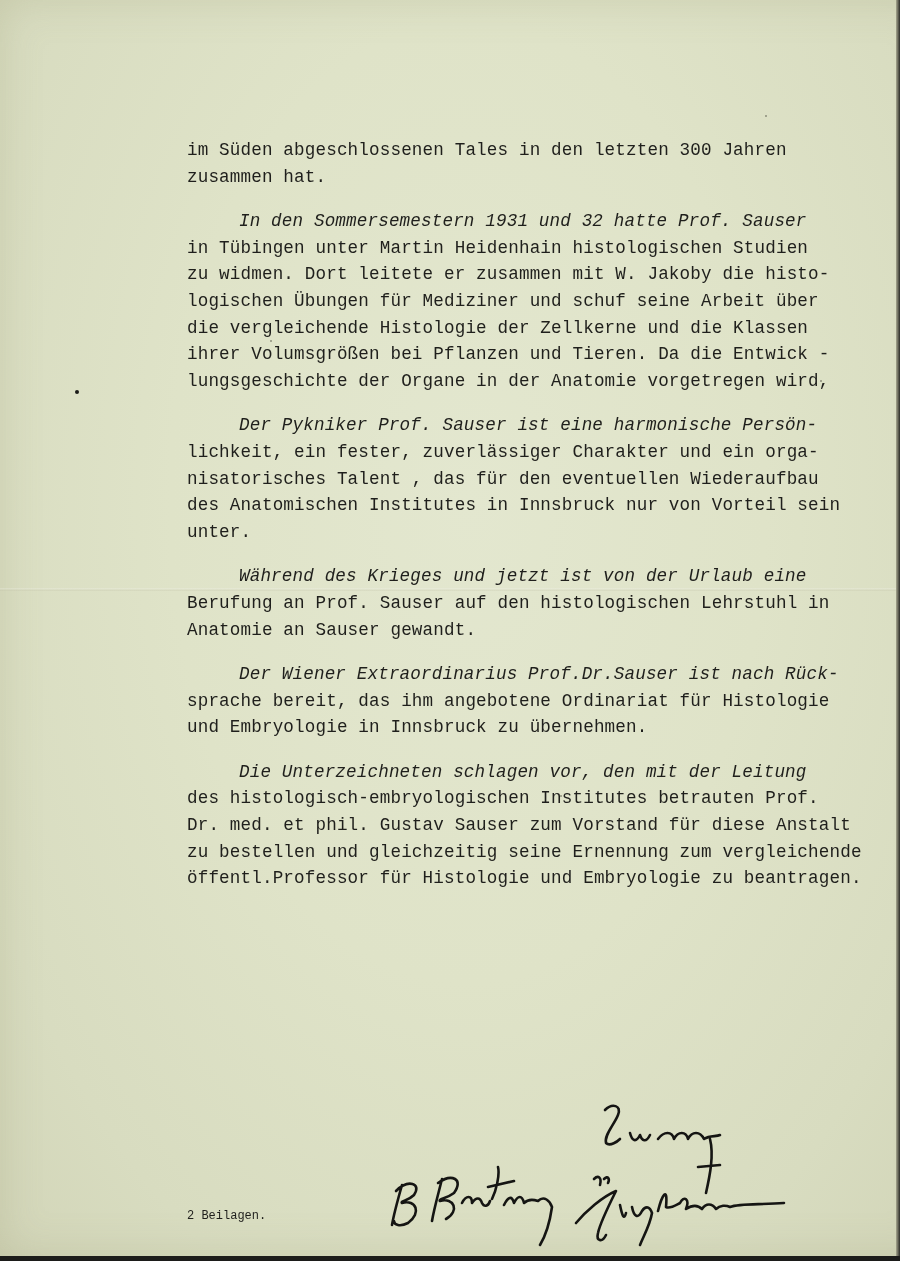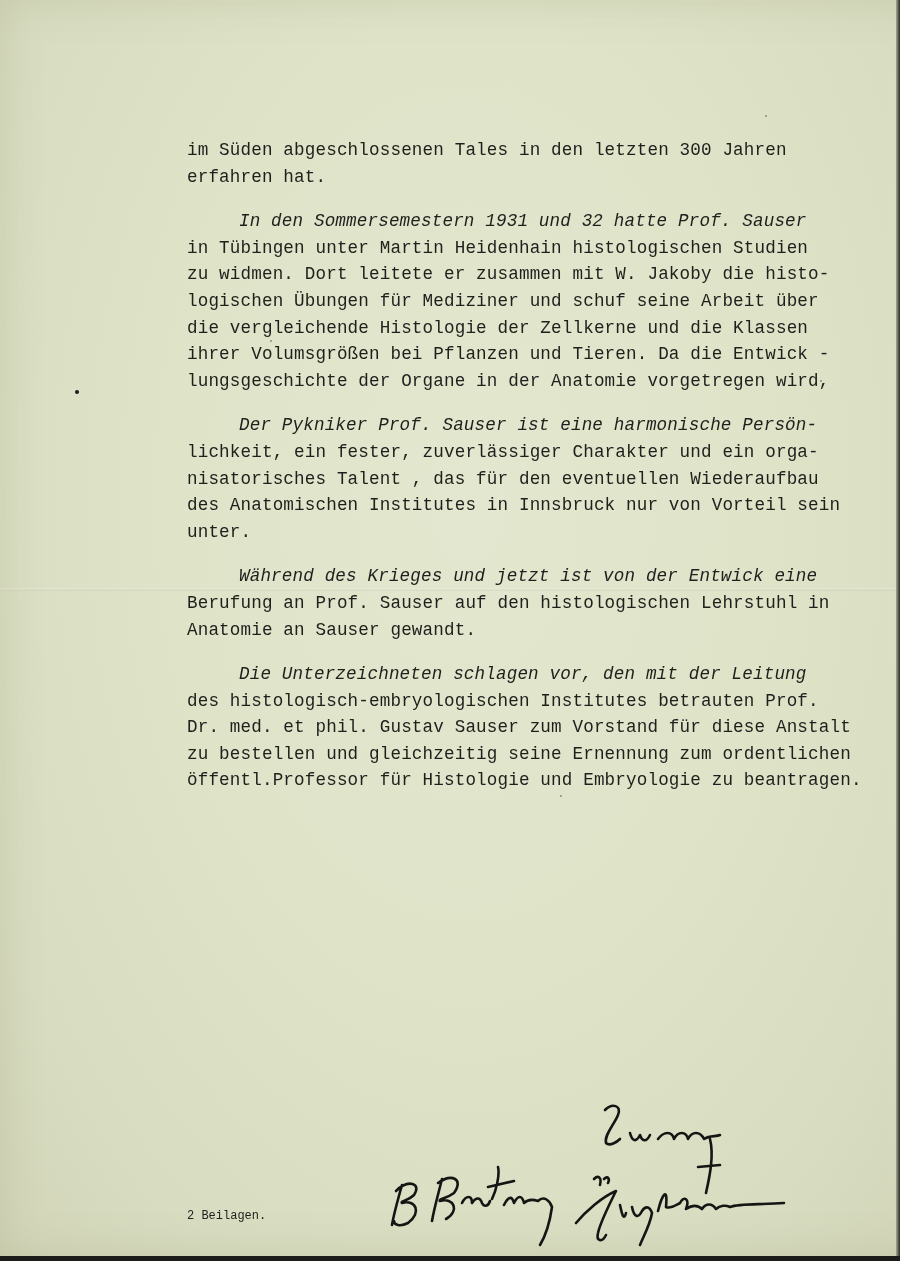--- a/index.html
+++ b/index.html
@@ -105,21 +105,21 @@
     }
   </style>
 </head>
 <body>
 
 <div class="page">
 
   <div class="text">
     <div class="para">
       <span class="line">im Süden abgeschlossenen Tales in den letzten 300 Jahren</span>
-      <span class="line">erfahren hat.</span>
+      <span class="line">zusammen hat.</span>
     </div>
 
     <div class="para">
       <span class="line indent">In den Sommersemestern 1931 und 32 hatte Prof. Sauser</span>
       <span class="line">in Tübingen unter Martin Heidenhain histologischen Studien</span>
       <span class="line">zu widmen. Dort leitete er zusammen mit W. Jakoby die histo-</span>
       <span class="line">logischen Übungen für Mediziner und schuf seine Arbeit über</span>
       <span class="line">die vergleichende Histologie der Zellkerne und die Klassen</span>
       <span class="line">ihrer Volumsgrößen bei Pflanzen und Tieren. Da die Entwick -</span>
       <span class="line">lungsgeschichte der Organe in der Anatomie vorgetregen wird,</span>
@@ -127,31 +127,36 @@
 
     <div class="para">
       <span class="line indent">Der Pykniker Prof. Sauser ist eine harmonische Persön-</span>
       <span class="line">lichkeit, ein fester, zuverlässiger Charakter und ein orga-</span>
       <span class="line">nisatorisches Talent , das für den eventuellen Wiederaufbau</span>
       <span class="line">des Anatomischen Institutes in Innsbruck nur von Vorteil sein</span>
       <span class="line">unter.</span>
     </div>
 
     <div class="para">
-      <span class="line indent">Während des Krieges und jetzt ist von der Entwick eine</span>
+      <span class="line indent">Während des Krieges und jetzt ist von der Urlaub eine</span>
       <span class="line">Berufung an Prof. Sauser auf den histologischen Lehrstuhl in</span>
       <span class="line">Anatomie an Sauser gewandt.</span>
     </div>
 
+    <div class="para">
+      <span class="line indent">Der Wiener Extraordinarius Prof.Dr.Sauser ist nach Rück-</span>
+      <span class="line">sprache bereit, das ihm angebotene Ordinariat für Histologie</span>
+      <span class="line">und Embryologie in Innsbruck zu übernehmen.</span>
+    </div>
 
     <div class="para">
       <span class="line indent">Die Unterzeichneten schlagen vor, den mit der Leitung</span>
       <span class="line">des histologisch-embryologischen Institutes betrauten Prof.</span>
       <span class="line">Dr. med. et phil. Gustav Sauser zum Vorstand für diese Anstalt</span>
-      <span class="line">zu bestellen und gleichzeitig seine Ernennung zum ordentlichen</span>
+      <span class="line">zu bestellen und gleichzeitig seine Ernennung zum vergleichende</span>
       <span class="line">öffentl.Professor für Histologie und Embryologie zu beantragen.</span>
     </div>
   </div>
 
   <div class="enclosures">2 Beilagen.</div>
 
   <svg class="signatures" viewBox="0 0 460 160" xmlns="http://www.w3.org/2000/svg">
     <g fill="none" stroke="#151513" stroke-width="2.6" stroke-linecap="round" stroke-linejoin="round">
 
       <g>

